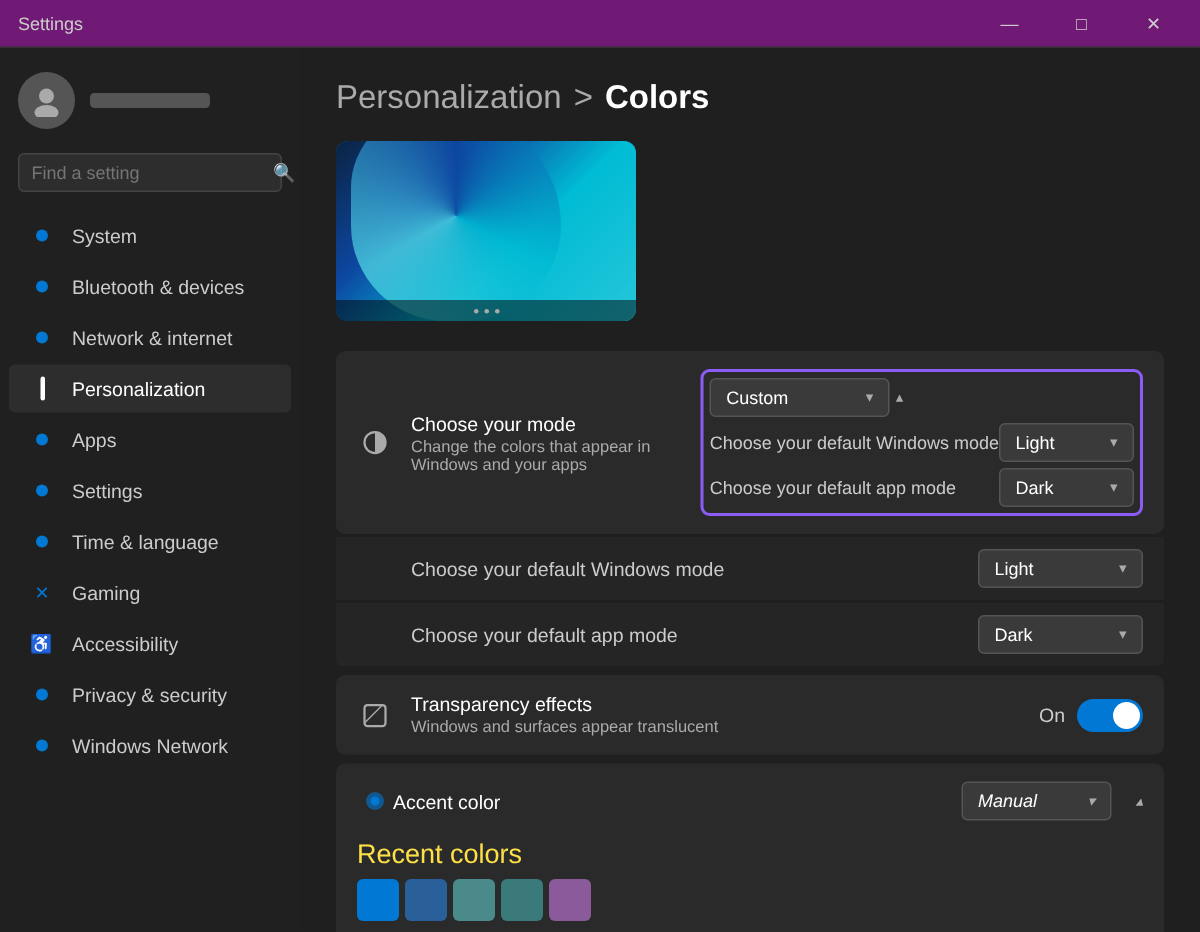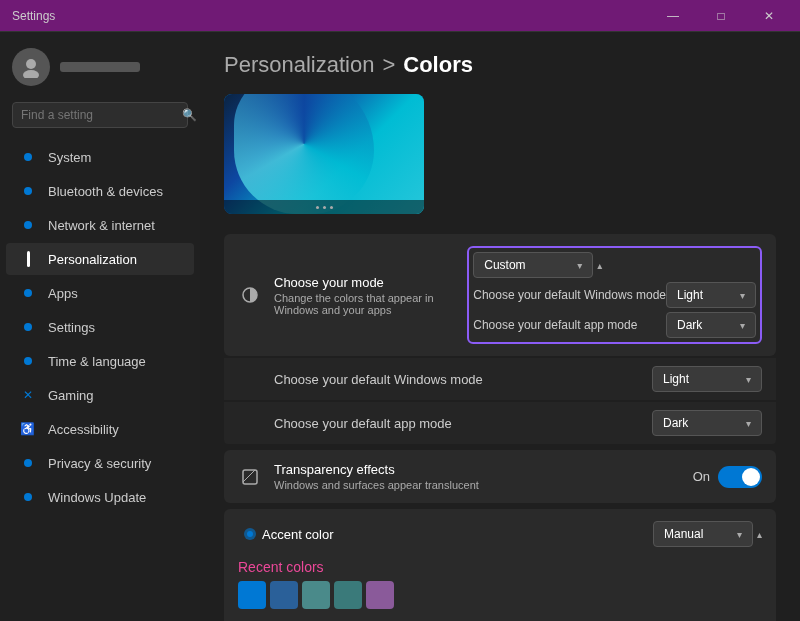--- a/index.html
+++ b/index.html
@@ -301,23 +301,24 @@
       margin-bottom: 12px;
     }
     .color-section-left {
       display: flex;
       align-items: center;
       gap: 0;
     }
     .color-section-controls {
       display: flex;
       align-items: center;
-      gap: 4px;
-    }
-    .color-sub-label { font-size: 14px; color: #ec4899; margin-bottom: 6px; }
+      gap: 16px;
+      font-style: italic;
+    }
+    .color-sub-label { font-size: 18px; color: #fde047; margin-bottom: 6px; }
     .color-row {
       display: flex;
       gap: 4px;
       margin-bottom: 10px;
       flex-wrap: wrap;
     }
     .color-swatch {
       width: 28px;
       height: 28px;
       border-radius: 4px;
@@ -416,21 +417,21 @@
     <div class="nav-item">
       <div class="nav-icon">
         <div class="nav-dot" style="background:#0078d4;width:8px;height:8px;"></div>
       </div>
       <span>Privacy &amp; security</span>
     </div>
     <div class="nav-item">
       <div class="nav-icon">
         <div class="nav-dot" style="background:#0078d4;width:8px;height:8px;"></div>
       </div>
-      <span>Windows Update</span>
+      <span>Windows Network</span>
     </div>
   </div>
 
   <div class="main">
     <div class="page-header">
       <span class="breadcrumb-link">Personalization</span>
       <span class="breadcrumb-sep">&gt;</span>
       <span class="page-title">Colors</span>
     </div>
 

